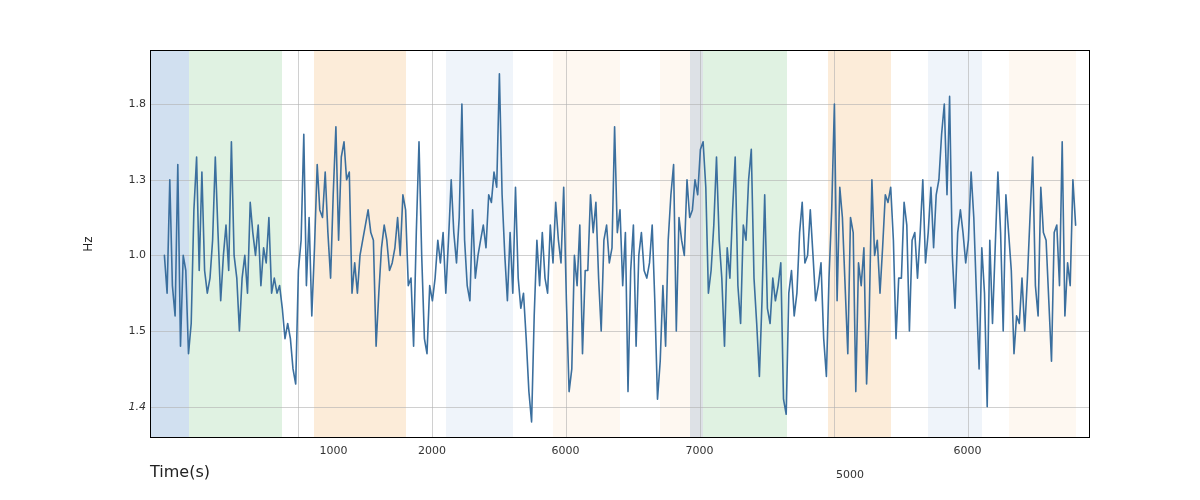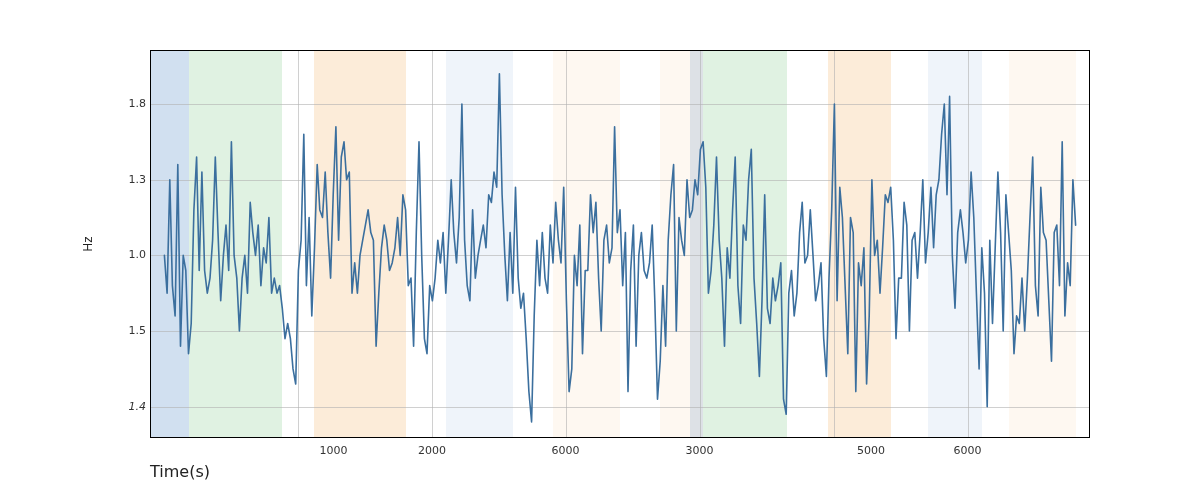--- a/index.html
+++ b/index.html
@@ -127,21 +127,21 @@
       <svg class="line" id="linesvg" viewBox="0 0 938 386" preserveAspectRatio="none">
         <path id="linepath" d="M13.4 204.4 L16.1 242.2 L18.8 128.7 L21.4 234.6 L24.1 264.9 L26.8 113.5 L29.5 295.2 L32.2 204.4 L34.8 219.5 L37.5 302.7 L40.2 272.5 L42.9 158.9 L45.6 106.0 L48.2 219.5 L50.9 121.1 L53.6 219.5 L56.3 242.2 L59.0 227.1 L61.6 189.2 L64.3 106.0 L67.0 181.6 L69.7 249.8 L72.4 204.4 L75.0 174.1 L77.7 219.5 L80.4 90.8 L83.1 204.4 L85.8 227.1 L88.4 280.0 L91.1 227.1 L93.8 204.4 L96.5 242.2 L99.2 151.4 L101.8 181.6 L104.5 204.4 L107.2 174.1 L109.9 234.6 L112.6 196.8 L115.2 211.9 L117.9 166.5 L120.6 242.2 L123.3 227.1 L126.0 242.2 L128.6 234.6 L131.3 257.3 L134.0 287.6 L136.7 272.5 L139.4 287.6 L142.0 317.9 L144.7 333.0 L147.4 219.5 L150.1 189.2 L152.8 83.3 L155.4 234.6 L158.1 166.5 L160.8 264.9 L163.5 196.8 L166.2 113.5 L168.8 158.9 L171.5 166.5 L174.2 121.1 L176.9 181.6 L179.6 227.1 L182.2 143.8 L184.9 75.7 L187.6 189.2 L190.3 106.0 L193.0 90.8 L195.6 128.7 L198.3 121.1 L201.0 242.2 L203.7 211.9 L206.4 242.2 L209.0 204.4 L211.7 189.2 L214.4 174.1 L217.1 158.9 L219.8 181.6 L222.4 189.2 L225.1 295.2 L227.8 242.2 L230.5 196.8 L233.2 174.1 L235.8 189.2 L238.5 219.5 L241.2 211.9 L243.9 196.8 L246.6 166.5 L249.2 204.4 L251.9 143.8 L254.6 158.9 L257.3 234.6 L260.0 227.1 L262.6 295.2 L265.3 181.6 L268.0 90.8 L270.7 204.4 L273.4 287.6 L276.0 302.7 L278.7 234.6 L281.4 249.8 L284.1 227.1 L286.8 189.2 L289.4 211.9 L292.1 181.6 L294.8 242.2 L297.5 189.2 L300.2 128.7 L302.8 181.6 L305.5 211.9 L308.2 166.5 L310.9 53.0 L313.6 189.2 L316.2 234.6 L318.9 249.8 L321.6 158.9 L324.3 227.1 L327.0 204.4 L329.6 189.2 L332.3 174.1 L335.0 196.8 L337.7 143.8 L340.4 151.4 L343.0 121.1 L345.7 136.2 L348.4 22.7 L351.1 143.8 L353.8 204.4 L356.4 249.8 L359.1 181.6 L361.8 242.2 L364.5 136.2 L367.2 227.1 L369.8 257.3 L372.5 242.2 L375.2 287.6 L377.9 340.6 L380.6 370.9 L383.2 264.9 L385.9 189.2 L388.6 234.6 L391.3 181.6 L394.0 227.1 L396.6 242.2 L399.3 174.1 L402.0 211.9 L404.7 151.4 L407.4 189.2 L410.0 211.9 L412.7 136.2 L415.4 249.8 L418.1 340.6 L420.8 317.9 L423.4 204.4 L426.1 234.6 L428.8 174.1 L431.5 302.7 L434.2 219.5 L436.8 219.5 L439.5 143.8 L442.2 181.6 L444.9 151.4 L447.6 227.1 L450.2 280.0 L452.9 189.2 L455.6 174.1 L458.3 211.9 L461.0 196.8 L463.6 75.7 L466.3 181.6 L469.0 158.9 L471.7 234.6 L474.4 181.6 L477.0 340.6 L479.7 219.5 L482.4 174.1 L485.1 295.2 L487.8 204.4 L490.4 181.6 L493.1 219.5 L495.8 227.1 L498.5 211.9 L501.2 174.1 L503.8 249.8 L506.5 348.2 L509.2 310.3 L511.9 234.6 L514.6 295.2 L517.2 189.2 L519.9 143.8 L522.6 113.5 L525.3 280.0 L528.0 166.5 L530.6 189.2 L533.3 204.4 L536.0 128.7 L538.7 166.5 L541.4 158.9 L544.0 128.7 L546.7 143.8 L549.4 98.4 L552.1 90.8 L554.8 136.2 L557.4 242.2 L560.1 219.5 L562.8 174.1 L565.5 106.0 L568.2 189.2 L570.8 227.1 L573.5 295.2 L576.2 196.8 L578.9 227.1 L581.6 158.9 L584.2 106.0 L586.9 234.6 L589.6 272.5 L592.3 174.1 L595.0 189.2 L597.6 128.7 L600.3 98.4 L603.0 227.1 L605.7 272.5 L608.4 325.5 L611.0 249.8 L613.7 143.8 L616.4 257.3 L619.1 272.5 L621.8 227.1 L624.4 249.8 L627.1 234.6 L629.8 211.9 L632.5 348.2 L635.2 363.3 L637.8 242.2 L640.5 219.5 L643.2 264.9 L645.9 242.2 L648.6 181.6 L651.2 151.4 L653.9 211.9 L656.6 204.4 L659.3 158.9 L662.0 204.4 L664.6 249.8 L667.3 234.6 L670.0 211.9 L672.7 287.6 L675.4 325.5 L678.0 227.1 L680.7 158.9 L683.4 53.0 L686.1 249.8 L688.8 136.2 L691.4 166.5 L694.1 234.6 L696.8 302.7 L699.5 166.5 L702.2 181.6 L704.8 340.6 L707.5 211.9 L710.2 234.6 L712.9 196.8 L715.6 333.0 L718.2 264.9 L720.9 128.7 L723.6 204.4 L726.3 189.2 L729.0 242.2 L731.6 196.8 L734.3 143.8 L737.0 151.4 L739.7 136.2 L742.4 189.2 L745.0 287.6 L747.7 227.1 L750.4 227.1 L753.1 151.4 L755.8 174.1 L758.4 280.0 L761.1 189.2 L763.8 181.6 L766.5 227.1 L769.2 181.6 L771.8 128.7 L774.5 211.9 L777.2 181.6 L779.9 136.2 L782.6 196.8 L785.2 143.8 L787.9 128.7 L790.6 83.3 L793.3 53.0 L796.0 143.8 L798.6 45.4 L801.3 204.4 L804.0 257.3 L806.7 181.6 L809.4 158.9 L812.0 181.6 L814.7 211.9 L817.4 189.2 L820.1 121.1 L822.8 166.5 L825.4 242.2 L828.1 317.9 L830.8 196.8 L833.5 242.2 L836.2 355.7 L838.8 189.2 L841.5 272.5 L844.2 196.8 L846.9 121.1 L849.6 181.6 L852.2 280.0 L854.9 143.8 L857.6 181.6 L860.3 219.5 L863.0 302.7 L865.6 264.9 L868.3 272.5 L871.0 227.1 L873.7 280.0 L876.4 227.1 L879.0 166.5 L881.7 106.0 L884.4 234.6 L887.1 264.9 L889.8 136.2 L892.4 181.6 L895.1 189.2 L897.8 249.8 L900.5 310.3 L903.2 181.6 L905.8 174.1 L908.5 234.6 L911.2 90.8 L913.9 264.9 L916.6 211.9 L919.2 234.6 L921.9 128.7 L924.6 174.1 "></path>
       </svg>
   </div>
 
   <div class="xlabel">Time(s)</div>
   <div class="ylabel">Hz</div>
 <div class="xtick" style="left: 297.4px; margin-left: 36px;">1000</div>
     <div class="xtick" style="left: 432px;">2000</div>
     <div class="xtick" style="left: 565.4px;">6000</div>
-    <div class="xtick" style="left: 699.4px;">3000</div>
-    <div class="xtick" style="left: 871px;">5000</div>
+    <div class="xtick" style="left: 699.4px;">7000</div>
+    <div class="xtick" style="left: 850px; margin-top: 24px;">5000</div>
     <div class="xtick" style="left: 967.4px;">6000</div>
     <div class="ytick" style="top: 405.725px; font-style: italic;">1.4</div>
     <div class="ytick" style="top: 330.039px;">1.5</div>
     <div class="ytick" style="top: 254.353px;">1.0</div>
     <div class="ytick" style="top: 178.667px;">1.3</div>
     <div class="ytick" style="top: 102.98px;">1.8</div>
   </div>
 
 </body></html>

